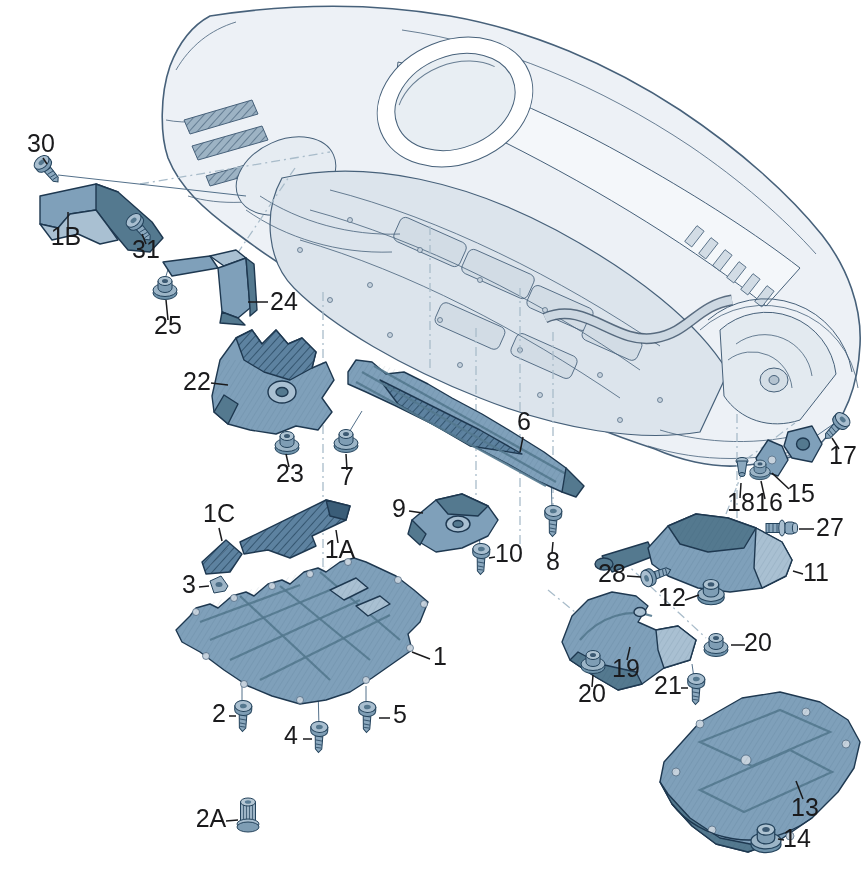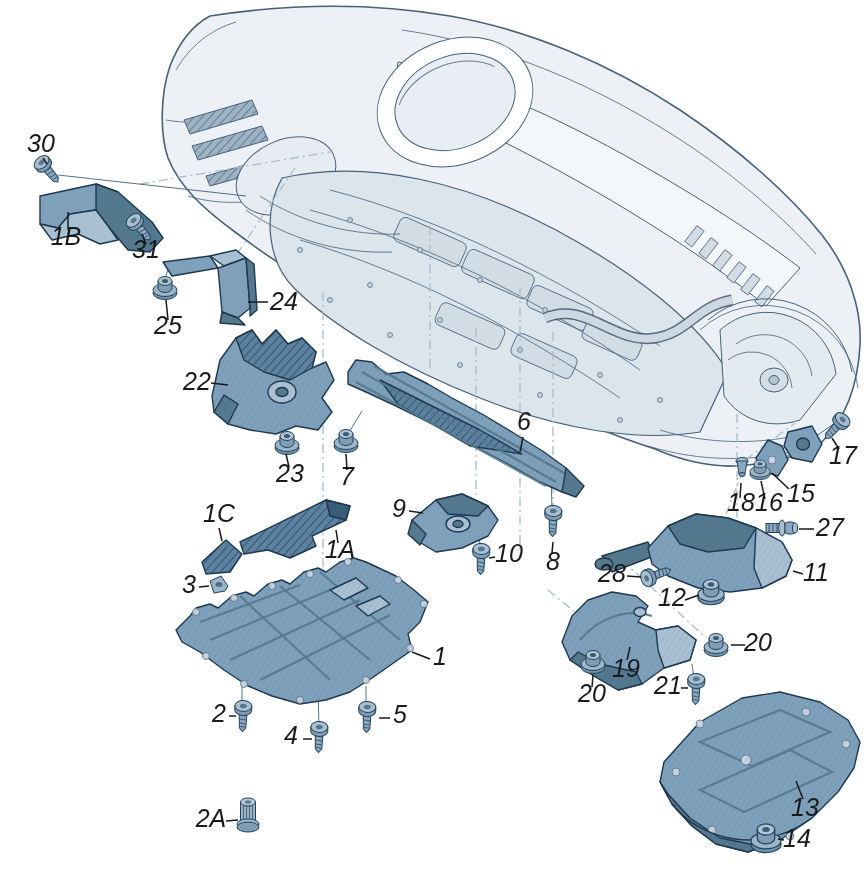--- a/index.html
+++ b/index.html
@@ -1,21 +1,21 @@
 <!DOCTYPE html>
 <html style="--background: #ffffff; --part-fill: #7fa0ba; --part-light: #a9c0d2; --part-dark: #54798f; --part-shadow: #3a5d78; --outline: #1e3850; --car-fill: #edf1f6; --car-line: #47617a; --floor-fill: #dce4ec; --accent-dash: #a9bcca; --label-color: #1a1a1c;"><head>
 <meta charset="utf-8">
 <style>
   :root{
     --background:#ffffff; --part-fill:#7fa0ba; --part-light:#a9c0d2; --part-dark:#54798f;
     --part-shadow:#3a5d78; --outline:#1e3850; --car-fill:#edf1f6; --car-line:#47617a;
     --floor-fill:#dce4ec; --accent-dash:#a9bcca; --label-color:#1a1a1c;
   }
   html,body{margin:0;padding:0;background:var(--background);}
-  #stage{width:864px;height:885px;position:relative;overflow:hidden;background:var(--background);font-style:italic;}
+  #stage{width:864px;height:885px;position:relative;overflow:hidden;background:var(--background);}
   svg{display:block;}
   .callout{font-family:"Liberation Sans",sans-serif;font-size:25px;fill:var(--label-color);text-anchor:middle;}
   .leader{stroke:var(--label-color);stroke-width:1.5;fill:none;}
   .dash{stroke:var(--accent-dash);stroke-width:1.3;fill:none;stroke-dasharray:9 4 2 4;}
   .pline{stroke:#53708a;stroke-width:1;fill:none;}
   .car{fill:var(--car-fill);stroke:var(--car-line);stroke-width:1.6;}
   .car-light{fill:#f4f7fa;stroke:var(--car-line);stroke-width:1;}
   .cl{stroke:var(--car-line);stroke-width:1;fill:none;opacity:.8;}
   .so{stroke:var(--car-line);stroke-width:1;}
   .floor{fill:var(--floor-fill);stroke:var(--car-line);stroke-width:1.2;}

